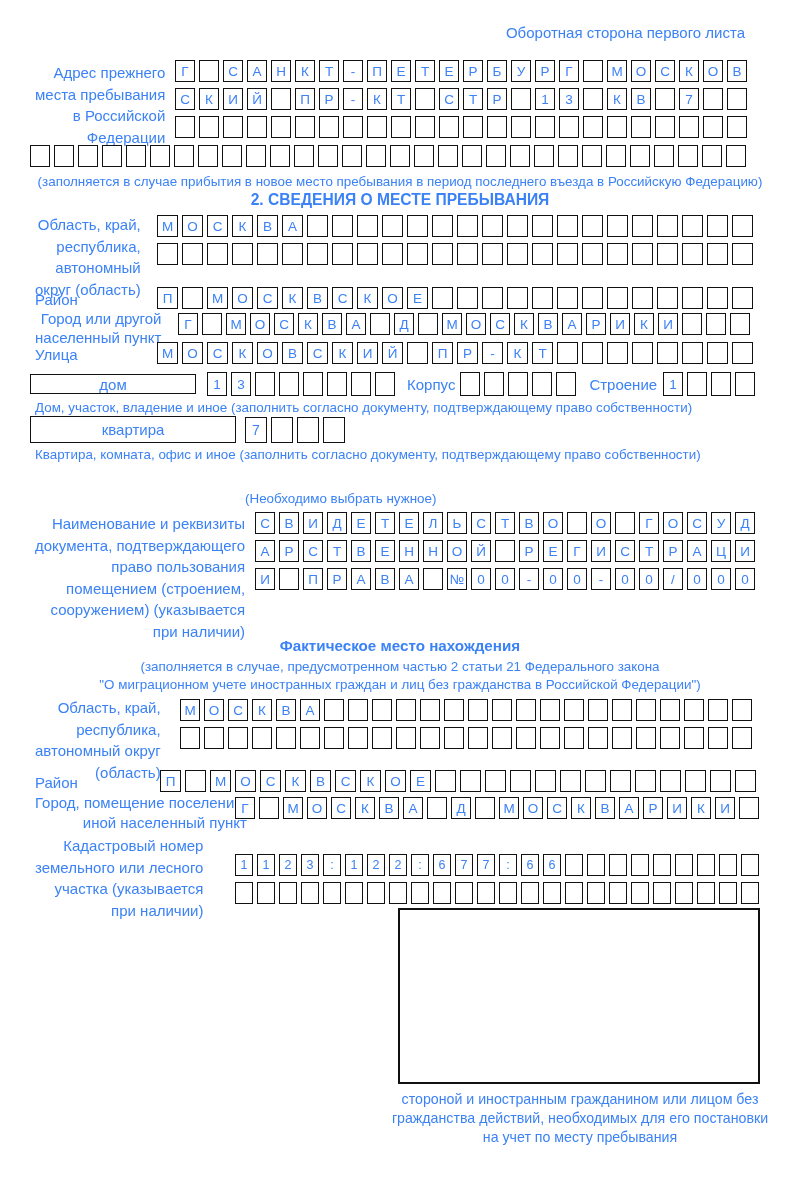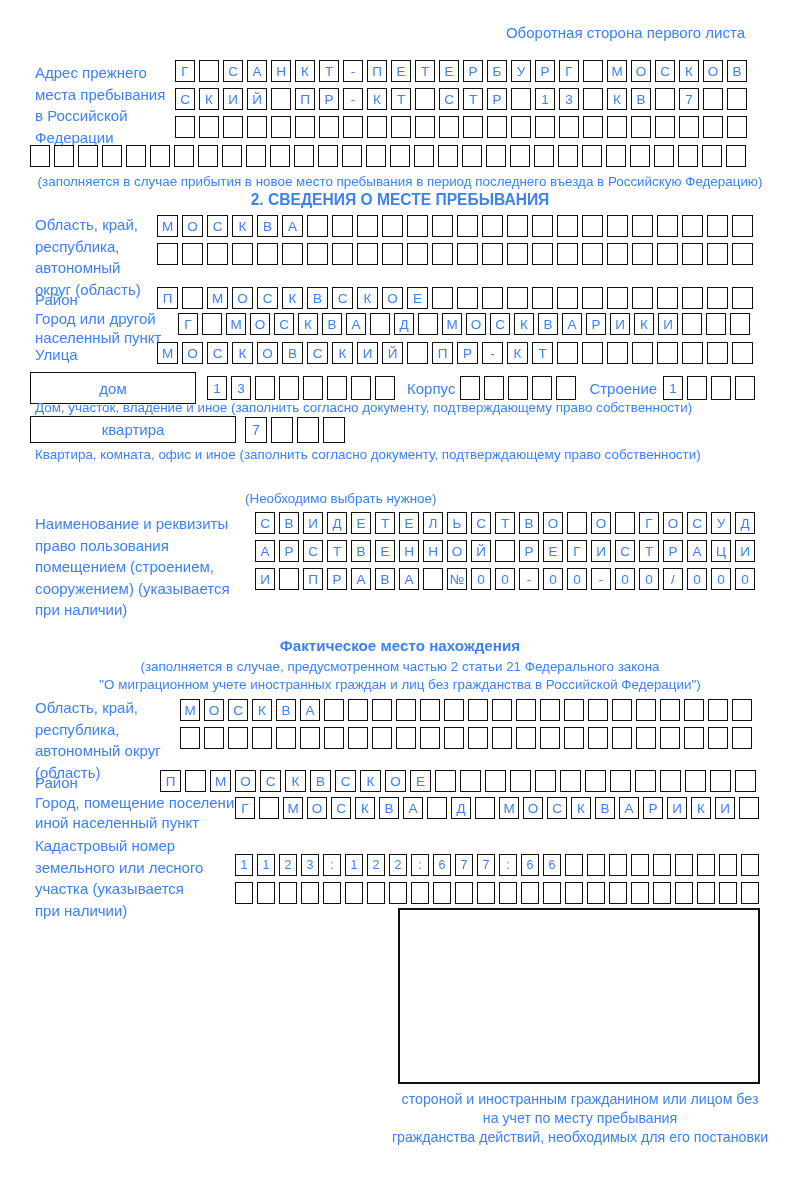--- a/index.html
+++ b/index.html
@@ -3,21 +3,21 @@
 <meta charset="utf-8">
 <style>
   html,body{margin:0;padding:0;background:#fff;}
   .page{
     position:relative;width:800px;height:1180px;background:#ffffff;color:#3b82f6;
     font-family:Liberation Sans, sans-serif;overflow:hidden;
   }
   .abs{position:absolute;}
   .header-note{font-size:15px;text-align:right;}
   .lbl{font-size:15px;line-height:21.6px;}
-  .lbl .lbl-line{white-space:nowrap;}
+  .lbl .lbl-line{white-space:nowrap;text-align:right;}
   .caption{font-size:13.4px;white-space:nowrap;}
   .center{left:0;width:800px;text-align:center;}
   .sec-title{font-size:15.6px;font-weight:bold;}
   .boxrow{display:flex;}
   .cell{
     flex:none;box-sizing:border-box;width:20px;height:22px;margin-right:4px;
     border:1.6px solid #111;display:inline-flex;align-items:center;justify-content:center;
     font-size:13.5px;background:#fff;
   }
   .w21 .cell{width:21px;}
@@ -305,21 +305,21 @@
       <span class="cell"></span>
       <span class="cell"></span>
       <span class="cell"></span>
       <span class="cell"></span>
       <span class="cell"></span>
       <span class="cell"></span>
       <span class="cell"></span>
     </div>
 
   <div class="abs flexrow" style="left:30px;top:372px;">
-    <div class="field-rect" style="width:166px;height:32px;">дом</div>
+    <div class="field-rect" style="width:166px;height:20px;">дом</div>
     <div class="boxrow h24" style="margin-left:11px;">
         <span class="cell">1</span>
         <span class="cell">3</span>
         <span class="cell"></span>
         <span class="cell"></span>
         <span class="cell"></span>
         <span class="cell"></span>
         <span class="cell"></span>
         <span class="cell"></span>
       </div>
@@ -349,20 +349,21 @@
         <span class="cell"></span>
         <span class="cell"></span>
       </div>
   </div>
   <div class="abs caption" style="left:35px;top:447px;">Квартира, комната, офис и иное (заполнить согласно документу, подтверждающему право собственности)</div>
 
   <div class="abs caption" style="left:245px;top:491px;">(Необходимо выбрать нужное)</div>
 
   <div class="abs lbl" style="left:35px;top:513px;">
       <div class="lbl-line">Наименование и реквизиты</div>
+      <div class="lbl-line">документа, подтверждающего</div>
       <div class="lbl-line">право пользования</div>
       <div class="lbl-line">помещением (строением,</div>
       <div class="lbl-line">сооружением) (указывается</div>
       <div class="lbl-line">при наличии)</div>
     </div>
   <div class="abs boxrow" style="left:255px;top:512px;">
       <span class="cell">С</span>
       <span class="cell">В</span>
       <span class="cell">И</span>
       <span class="cell">Д</span>
@@ -606,17 +607,17 @@
       <span class="cell"></span>
       <span class="cell"></span>
       <span class="cell"></span>
       <span class="cell"></span>
       <span class="cell"></span>
     </div>
 
   <div class="abs stamp-box" style="left:398px;top:908px;width:362px;height:176px;"></div>
   <div class="abs stamp-caption" style="left:390px;top:1090px;width:380px;">
       <div class="lbl-line">стороной и иностранным гражданином или лицом без</div>
+      <div class="lbl-line">гражданства действий, необходимых для его постановки</div>
       <div class="lbl-line">на учет по месту пребывания</div>
-      <div class="lbl-line">гражданства действий, необходимых для его постановки</div>
     </div>
 
 </div>
 
 </body></html>

